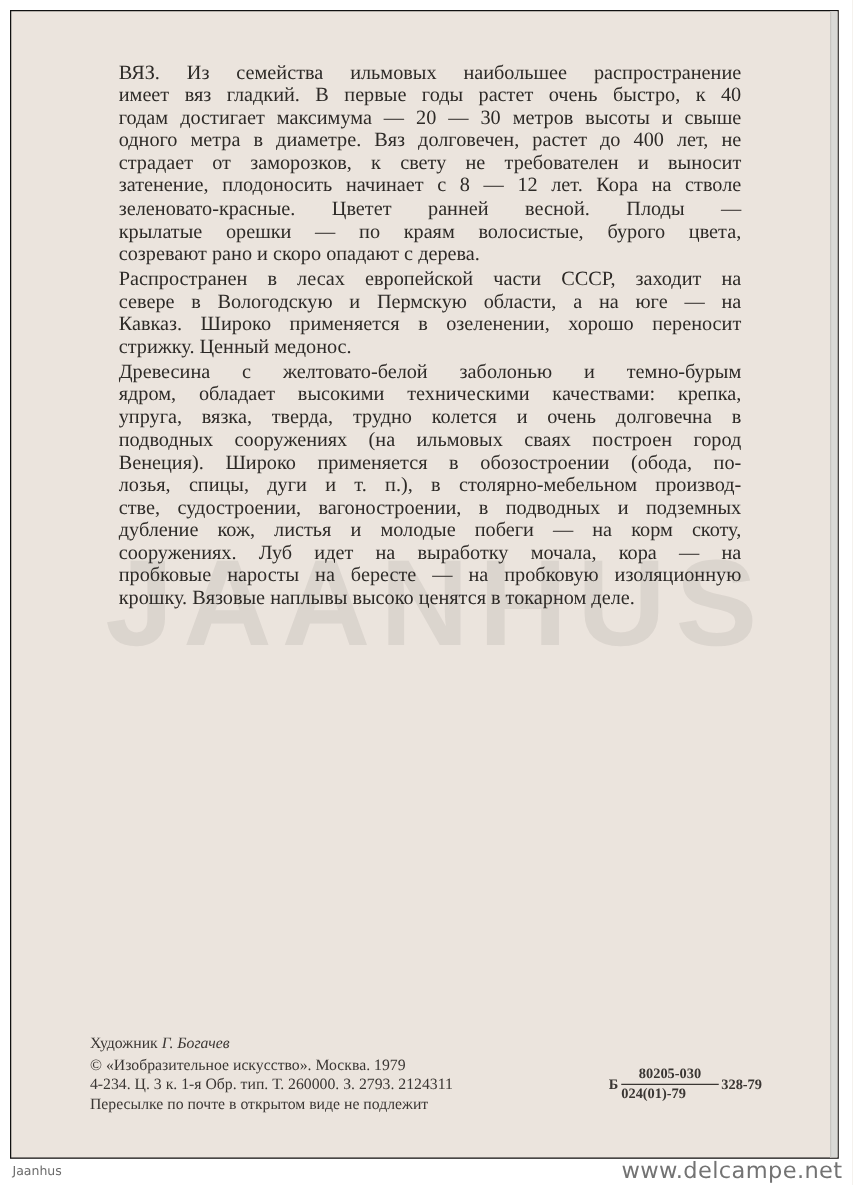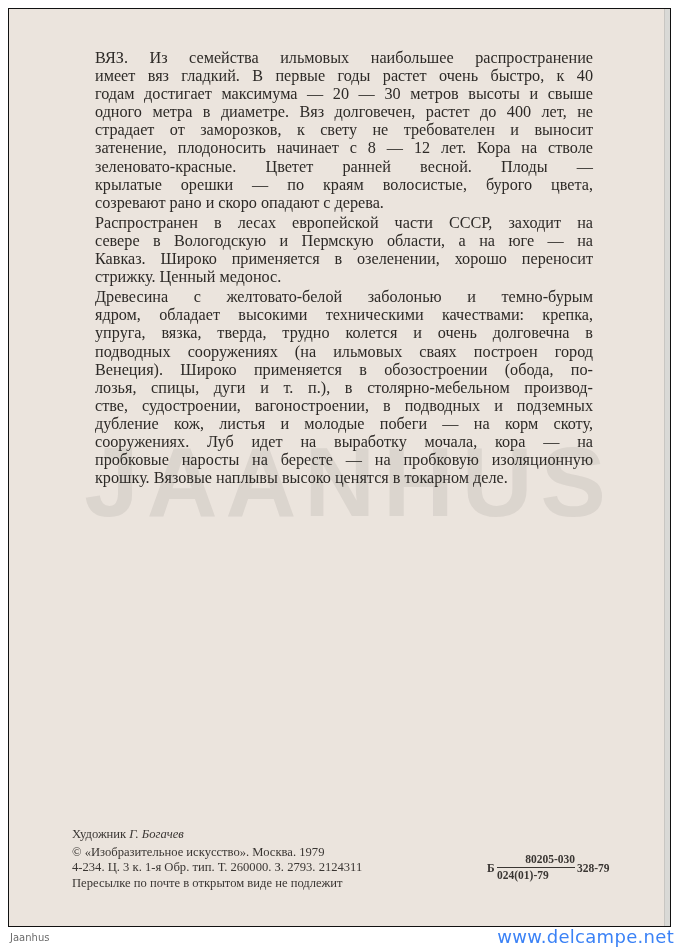--- a/index.html
+++ b/index.html
@@ -35,31 +35,31 @@
   }
   .credits div { white-space: nowrap; }
   .credits .artist { margin-bottom: 2px; }
   .credits .artist .name { font-style: italic; }
   .index {
     position: absolute; left: 478px; top: 844px; font-size: 11.5px;
     font-weight: bold; color: #3a3633; font-family: "Liberation Serif", serif;
   }
   .index .b { position: absolute; left: 0; top: 9px; }
   .index .frac { position: absolute; left: 10px; top: 0; width: 78px; }
-  .index .num { display: block; text-align: right; padding-left: 0; }
+  .index .num { display: block; text-align: center; padding-left: 0; }
   .index .bar { display: block; border-top: 1px solid #3a3633; margin: 2px 0 1px 0; width: 78px; }
   .index .den { display: block; text-align: left; }
   .index .suffix { position: absolute; left: 90px; top: 9px; white-space: nowrap; }
   .footer-left {
     position: absolute; left: 10px; top: 932px; font-family: "DejaVu Sans", sans-serif;
     font-size: 10px; color: #6b6b6b;
   }
   .footer-right {
     position: absolute; right: 8px; top: 926px; font-family: "DejaVu Sans", sans-serif;
-    font-size: 18px; color: #3b82f6; letter-spacing: 0.3px;
+    font-size: 18px; color: #737373; letter-spacing: 0.3px;
   }
 </style>
 </head>
 <body>
 
 <div class="card">
   <div class="edge-strip"></div>
   <div class="watermark">JAANHUS</div>
 
   <div class="body-text">

